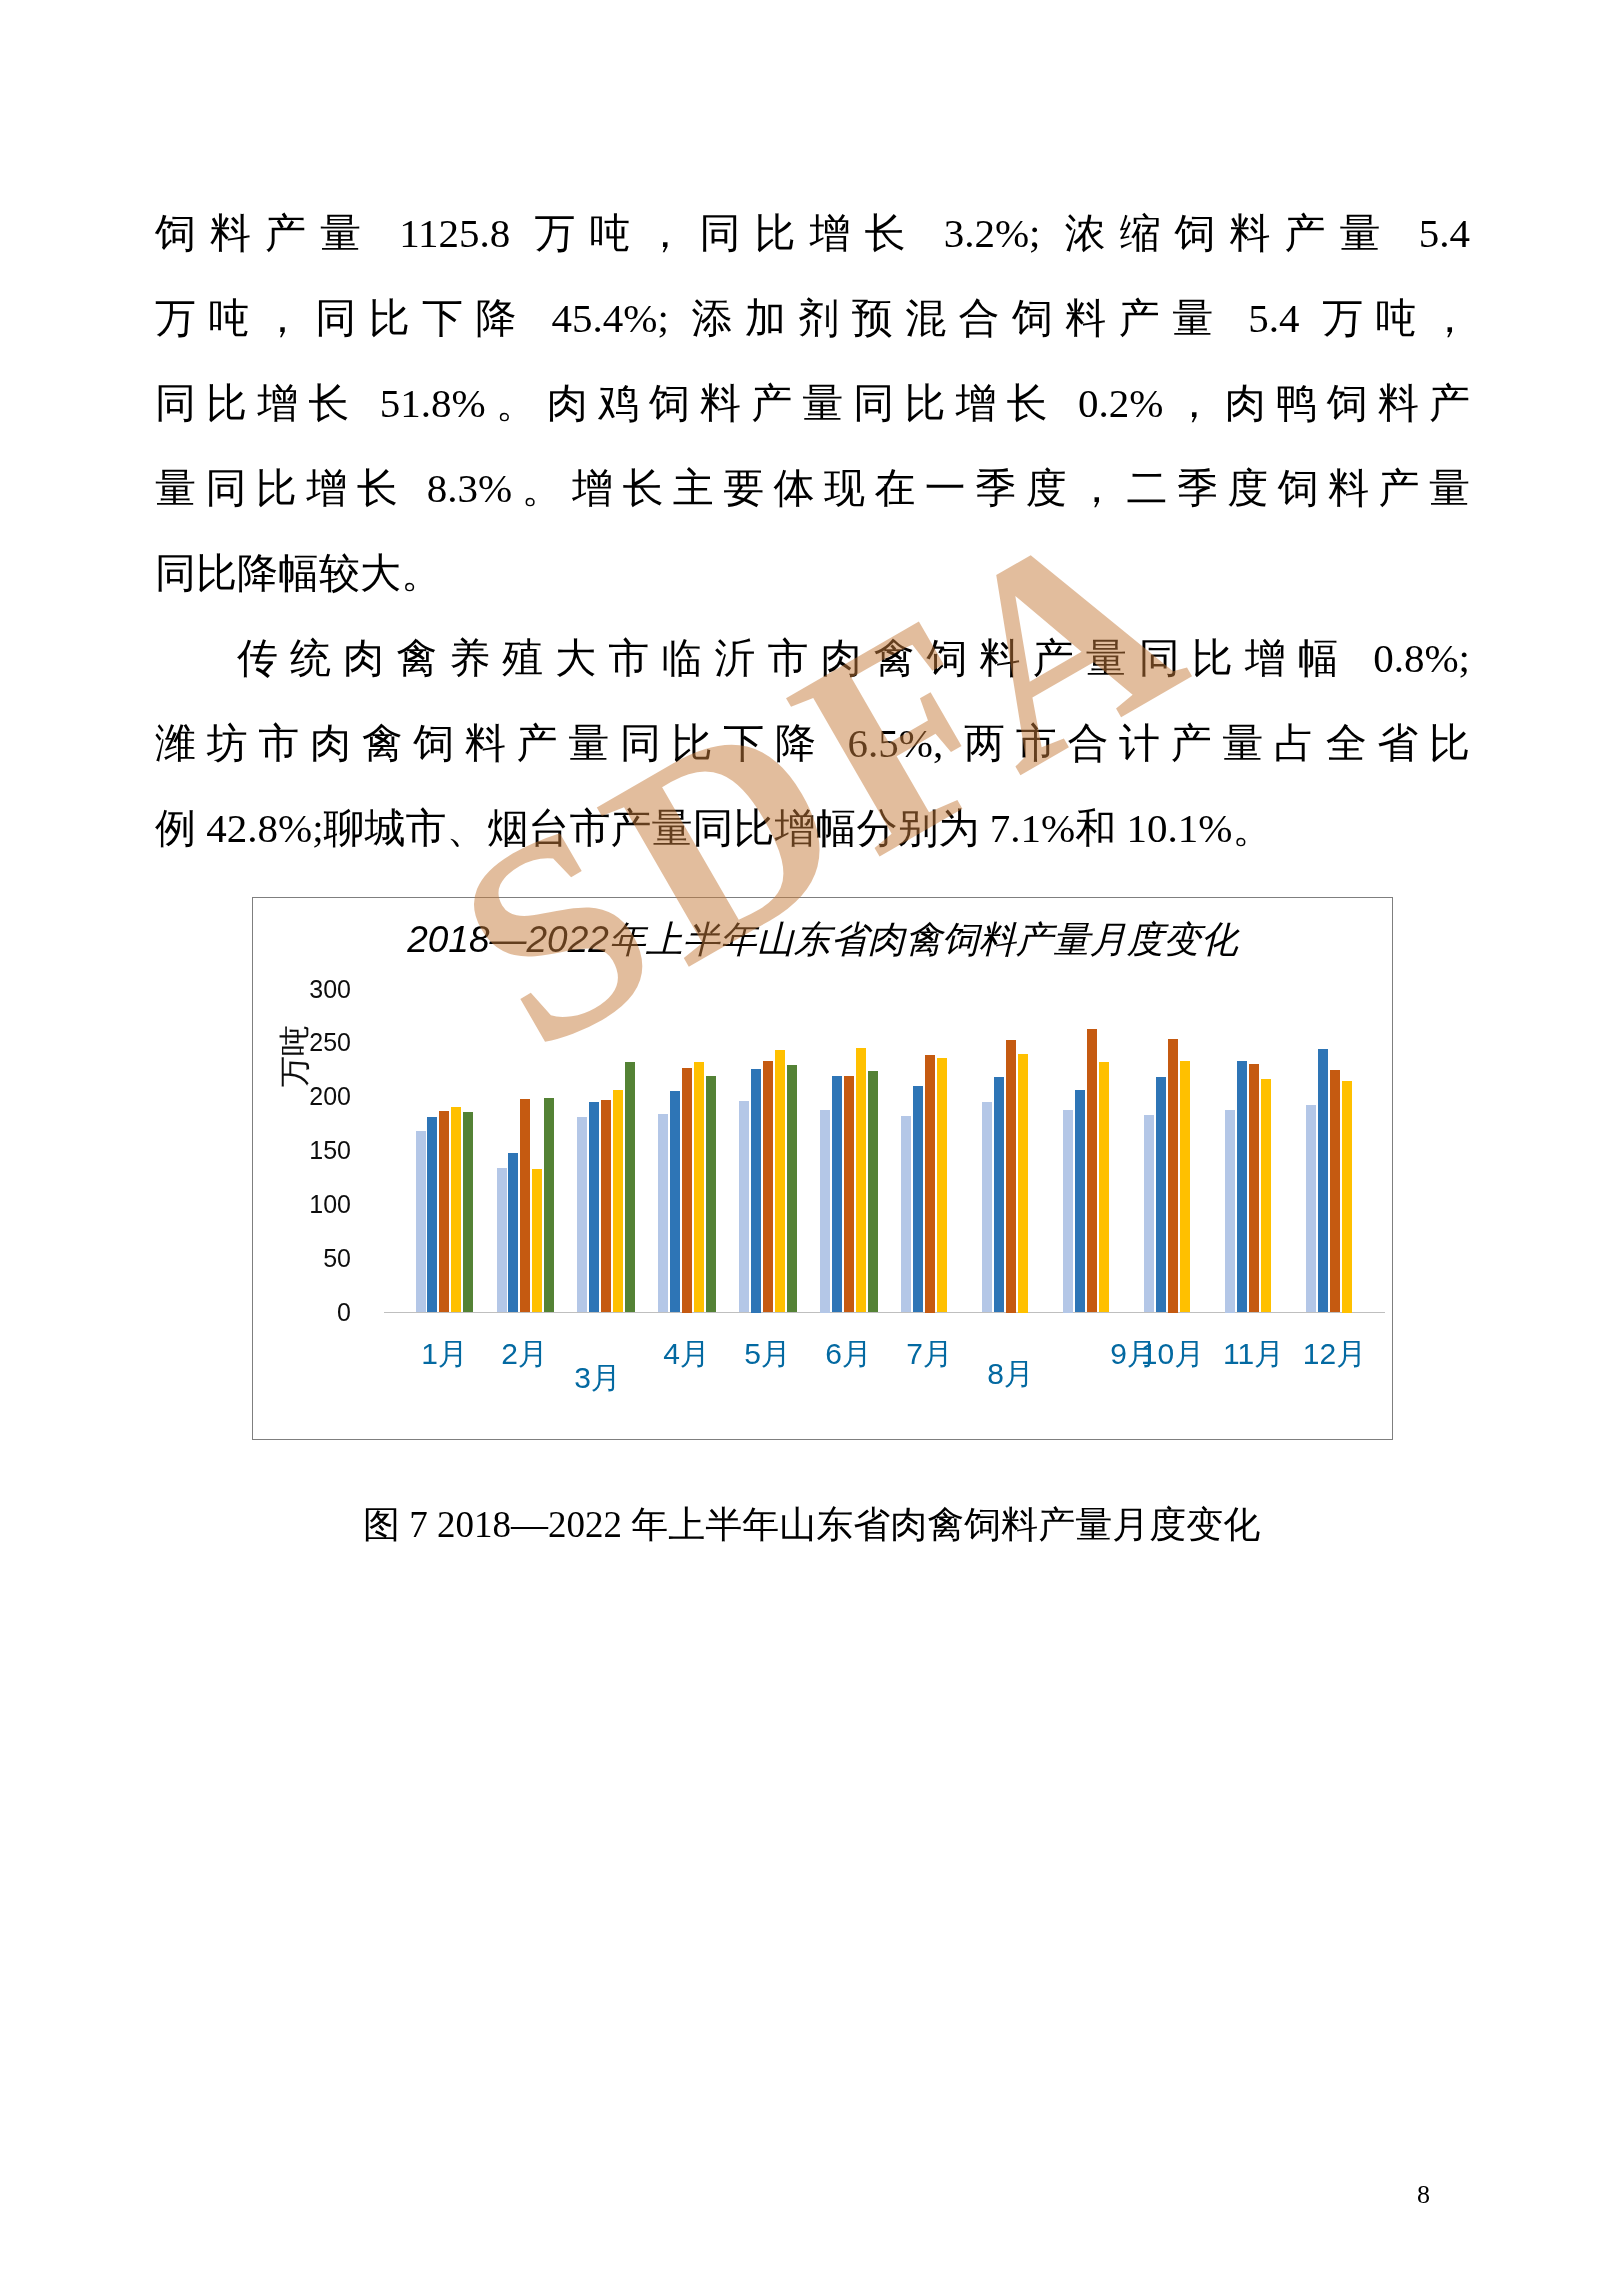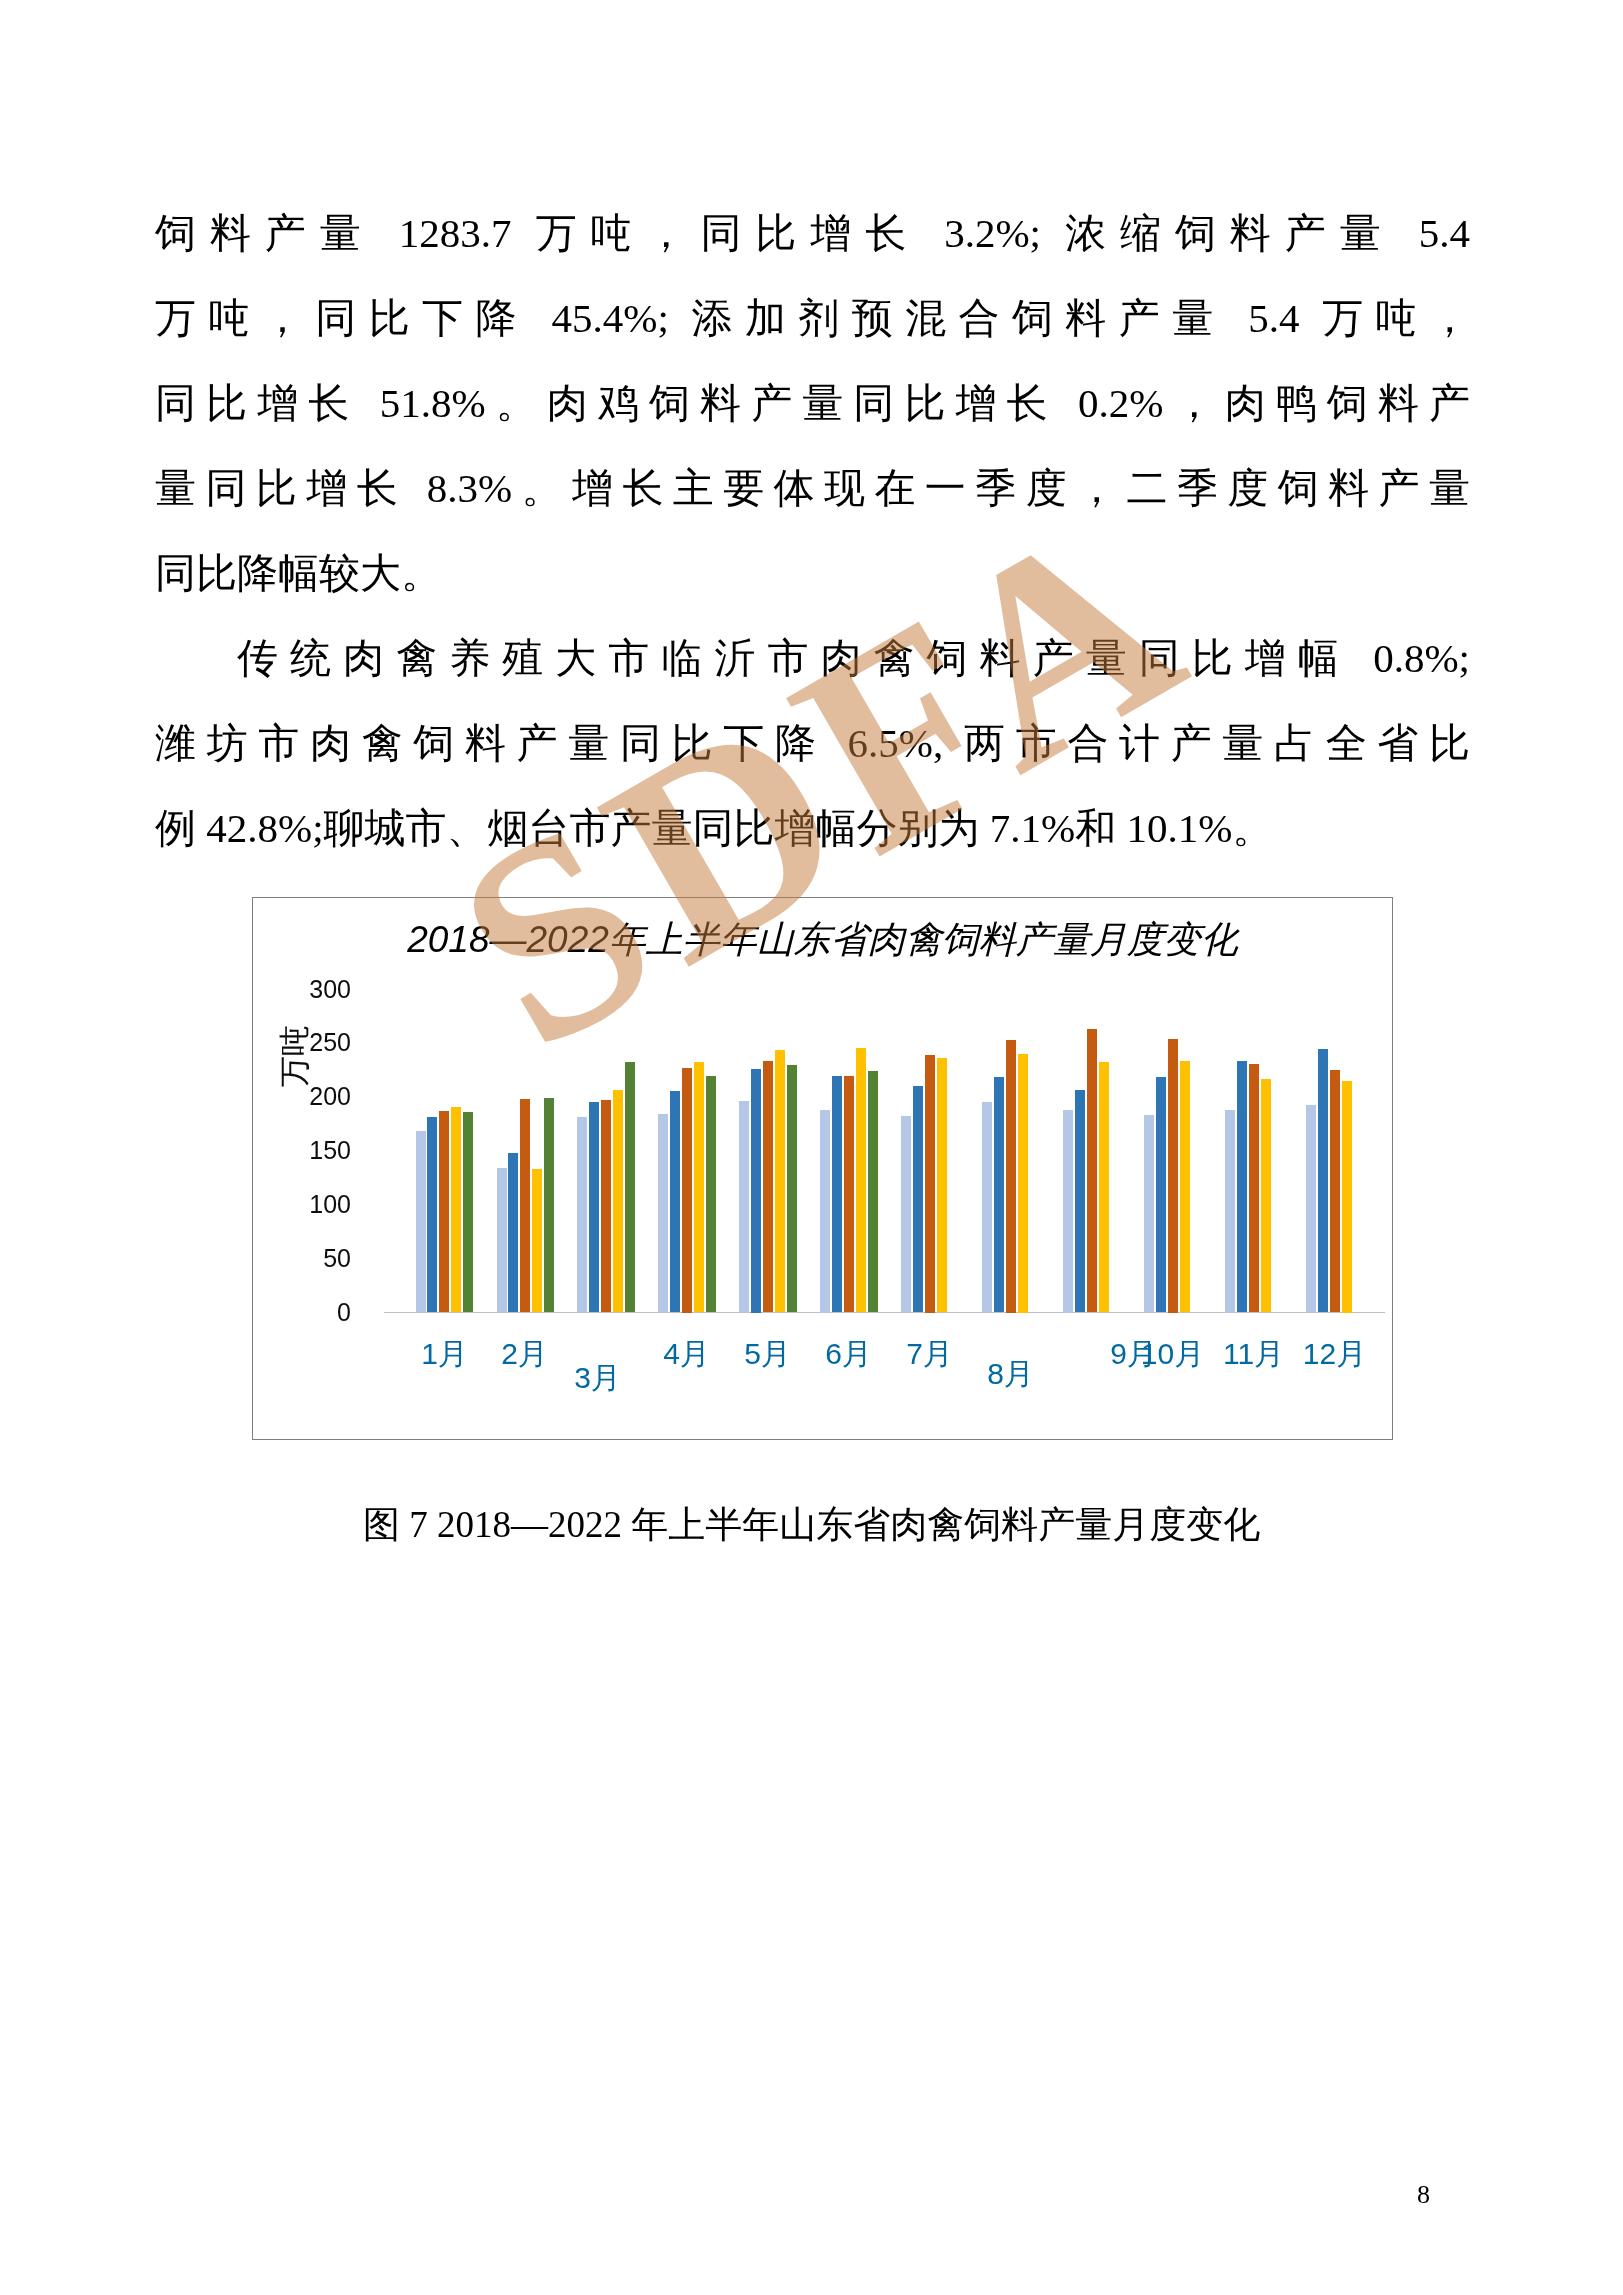--- a/index.html
+++ b/index.html
@@ -119,21 +119,21 @@
     color:#000;
   }
 </style>
 </head>
 <body>
 
 <div class="watermark">SDFA</div>
 
 <div class="text-block">
   <div class="para para1" id="para1">
-      <div class="line">饲料产量 1283.7 万吨，同比增长 3.2%; 浓缩饲料产量 5.4</div>
+      <div class="line">饲料产量 1125.8 万吨，同比增长 3.2%; 浓缩饲料产量 5.4</div>
       <div class="line">万吨，同比下降 45.4%; 添加剂预混合饲料产量 5.4 万吨，</div>
       <div class="line">同比增长 51.8%。肉鸡饲料产量同比增长 0.2%，肉鸭饲料产</div>
       <div class="line">量同比增长 8.3%。增长主要体现在一季度，二季度饲料产量</div>
       <div class="line">同比降幅较大。</div>
     </div>
   <div class="para para2" id="para2">
       <div class="line">传统肉禽养殖大市临沂市肉禽饲料产量同比增幅 0.8%;</div>
       <div class="line">潍坊市肉禽饲料产量同比下降 6.5%, 两市合计产量占全省比</div>
       <div class="line">例 42.8%;聊城市、烟台市产量同比增幅分别为 7.1%和 10.1%。</div>
     </div>

